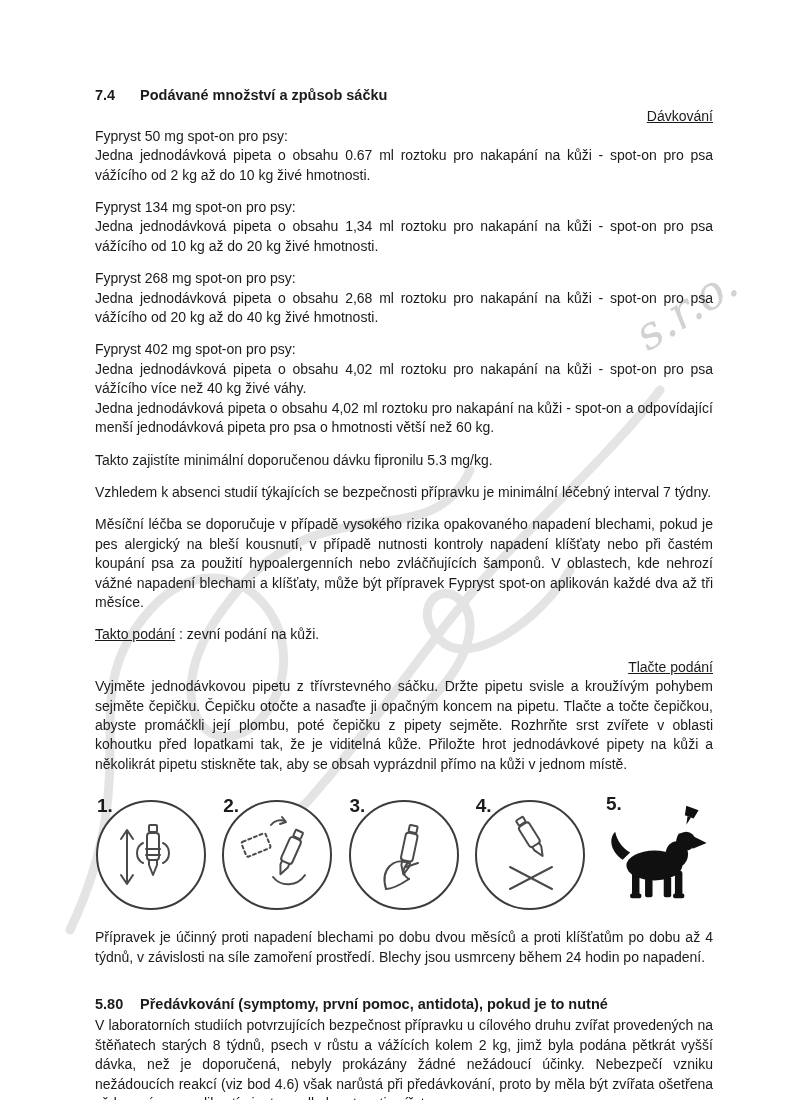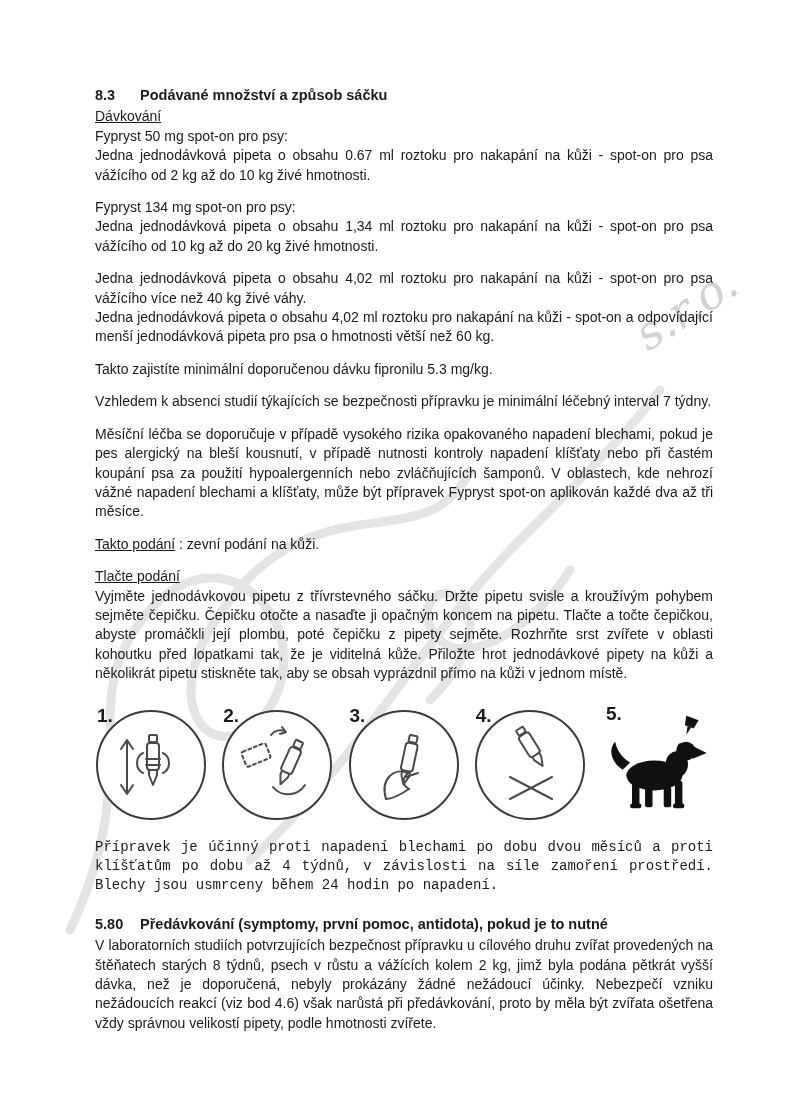--- a/index.html
+++ b/index.html
@@ -4,23 +4,23 @@
 <style>
   html,body{margin:0;padding:0;}
   body{
     width:800px;height:1100px;background:#ffffff;position:relative;overflow:hidden;
     font-family:"Liberation Sans",sans-serif;color:#1b1b1b;
   }
   .watermark-layer{position:absolute;left:0;top:0;width:800px;height:1100px;z-index:0;pointer-events:none;}
   .content{position:absolute;left:95px;top:86px;width:618px;z-index:1;font-size:14px;line-height:19.4px;}
   p{margin:0;}
   .blk{margin-bottom:13px;}
-  .blk2{margin-bottom:19px;font-family:Liberation Mono, monospace;}
+  .blk2{margin-bottom:28px;}
   .justify{text-align:justify;}
-  .ul{text-decoration:underline;}
+  .ul{text-decoration:underline;text-align:right;}
   .h{font-weight:700;font-size:14.5px;margin:0 0 2px 0;}
   .hnum{display:inline-block;min-width:45px;font-weight:700;}
   .figures{display:flex;justify-content:space-between;align-items:flex-end;margin:16px 0 16px 0;height:122px;}
   .fig{position:relative;width:113px;height:116px;}
   .fig .circle{
     width:106px;height:106px;border:2px solid #3c3c3c;border-radius:50%;
     position:absolute;left:1px;bottom:2px;display:flex;align-items:center;justify-content:center;background:#fff;
   }
   .fig .stepnum{position:absolute;top:0px;left:2px;font-weight:700;font-size:19px;z-index:2;}
   .fig.dogfig .stepnum{left:6px;top:-2px;}
@@ -36,33 +36,38 @@
     <path d="M70,930 C150,760 70,700 150,610 C230,520 330,640 260,720 C210,770 150,700 230,600 C320,480 430,560 470,470"></path>
     <path d="M250,860 C360,760 420,640 520,540 C580,480 630,430 660,390"></path>
     <path d="M430,700 C470,660 480,620 460,600 C440,580 410,610 440,640 C470,670 540,620 570,570"></path>
   </g>
   <text x="648" y="352" transform="rotate(-33 648 352)" font-family="DejaVu Serif, serif" font-style="italic" font-size="46" fill="#d2d2d2">s.r.o.</text>
 </svg>
 
 <div class="content">
 
   <div class="blk">
-    <p class="h"><span class="hnum">8.3</span><span>Podávané množství a způsob sáčku</span></p>
+    <p class="h"><span class="hnum">7.4</span><span>Podávané množství a způsob sáčku</span></p>
     <p class="ul">Dávkování</p>
     <p>Fypryst 50 mg spot-on pro psy:</p>
     <p class="justify">Jedna jednodávková pipeta o obsahu 0.67 ml roztoku pro nakapání na kůži - spot-on pro psa vážícího od 2 kg až do 10 kg živé hmotnosti.</p>
   </div>
 
   <div class="blk">
     <p>Fypryst 134 mg spot-on pro psy:</p>
     <p class="justify">Jedna jednodávková pipeta o obsahu 1,34 ml roztoku pro nakapání na kůži - spot-on pro psa vážícího od 10 kg až do 20 kg živé hmotnosti.</p>
   </div>
 
+  <div class="blk">
+    <p>Fypryst 268 mg spot-on pro psy:</p>
+    <p class="justify">Jedna jednodávková pipeta o obsahu 2,68 ml roztoku pro nakapání na kůži - spot-on pro psa vážícího od 20 kg až do 40 kg živé hmotnosti.</p>
+  </div>
 
   <div class="blk">
+    <p>Fypryst 402 mg spot-on pro psy:</p>
     <p class="justify">Jedna jednodávková pipeta o obsahu 4,02 ml roztoku pro nakapání na kůži - spot-on pro psa vážícího více než 40 kg živé váhy.</p>
     <p class="justify">Jedna jednodávková pipeta o obsahu 4,02 ml roztoku pro nakapání na kůži - spot-on a odpovídající menší jednodávková pipeta pro psa o hmotnosti větší než 60 kg.</p>
   </div>
 
   <p class="blk">Takto zajistíte minimální doporučenou dávku fipronilu 5.3 mg/kg.</p>
 
   <p class="blk">Vzhledem k absenci studií týkajících se bezpečnosti přípravku je minimální léčebný interval 7 týdny.</p>
 
   <p class="blk justify">Měsíční léčba se doporučuje v případě vysokého rizika opakovaného napadení blechami, pokud je pes alergický na bleší kousnutí, v případě nutnosti kontroly napadení klíšťaty nebo při častém koupání psa za použití hypoalergenních nebo zvláčňujících šamponů. V oblastech, kde nehrozí vážné napadení blechami a klíšťaty, může být přípravek Fypryst spot-on aplikován každé dva až tři měsíce.</p>
 

